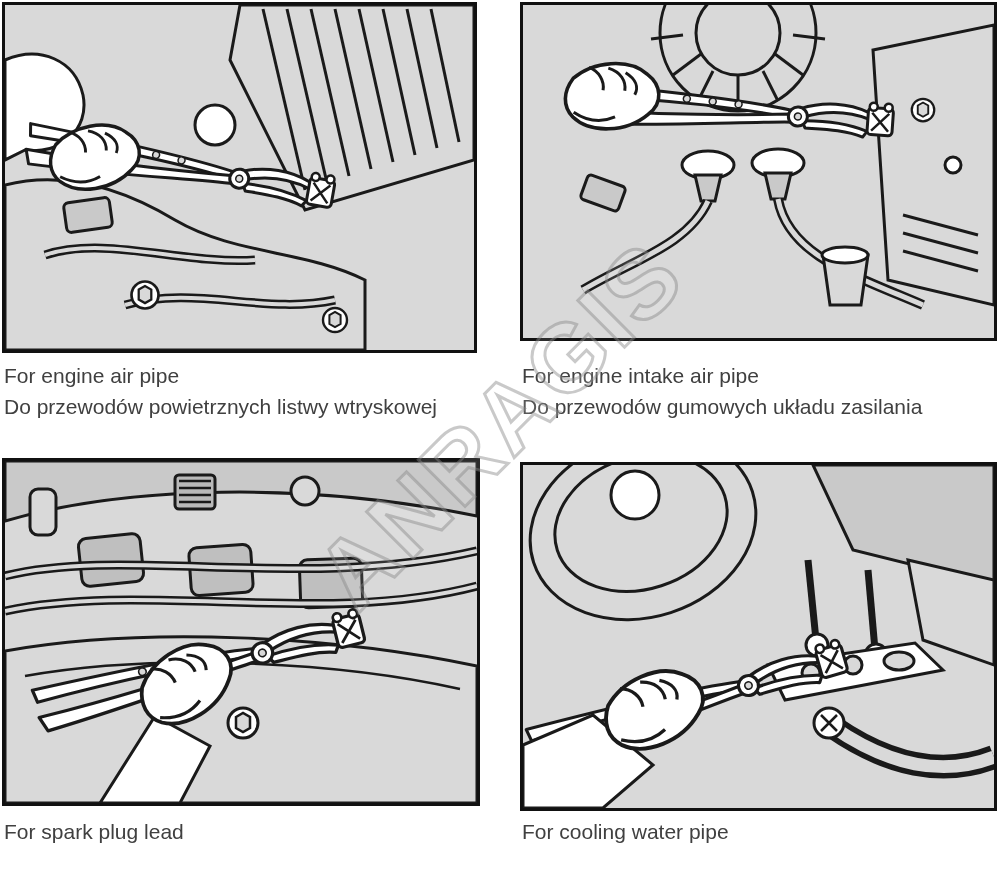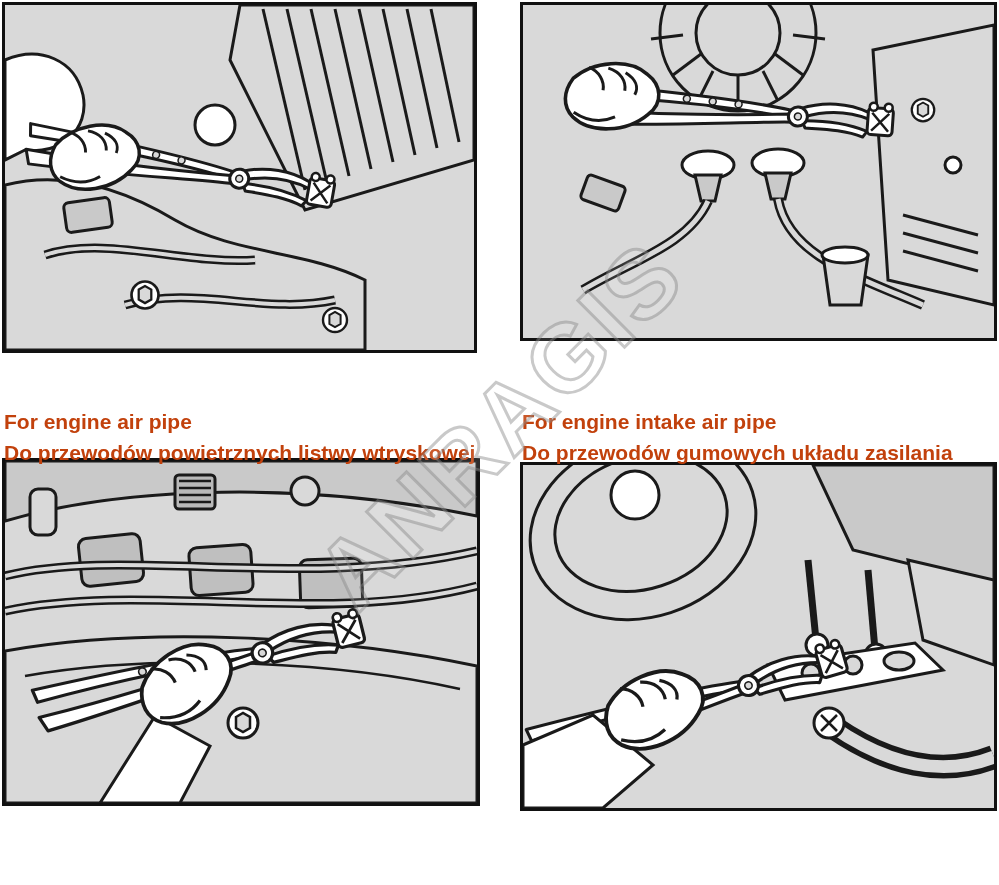--- a/index.html
+++ b/index.html
@@ -16,27 +16,26 @@
     background:#d9d9d9;
     box-sizing:border-box;
   }
   .panel svg{display:block;width:100%;height:100%;}
   #panel-1{left:2px;top:2px;width:475px;height:351px;}
   #panel-2{left:520px;top:2px;width:477px;height:339px;}
   #panel-3{left:2px;top:458px;width:478px;height:348px;}
   #panel-4{left:520px;top:462px;width:477px;height:349px;}
   .caption{
     position:absolute;
-    font-weight:bold;
+    font-weight:normal;
     font-size:21px;
     line-height:31px;
-    color:#c2410c;
+    color:#404040;
     white-space:nowrap;
     letter-spacing:0px;
-    margin-top:46px;
   }
   #caption-1{left:4px;top:360px;}
   #caption-2{left:522px;top:360px;}
   #caption-3{left:4px;top:816px;}
   #caption-4{left:522px;top:816px;}
   .watermark{
     position:absolute;
     left:500px;top:425px;
     transform:translate(-50%,-50%) rotate(-45deg);
     font-weight:bold;
@@ -235,17 +234,19 @@
 
   <div class="caption" id="caption-1">
     <div>For engine air pipe</div>
     <div>Do przewodów powietrznych listwy wtryskowej</div>
   </div>
   <div class="caption" id="caption-2">
     <div>For engine intake air pipe</div>
     <div>Do przewodów gumowych układu zasilania</div>
   </div>
   <div class="caption" id="caption-3">
+    <div>For spark plug lead</div>
   </div>
   <div class="caption" id="caption-4">
+    <div>For cooling water pipe</div>
   </div>
 
 </div>
 
 </body></html>

